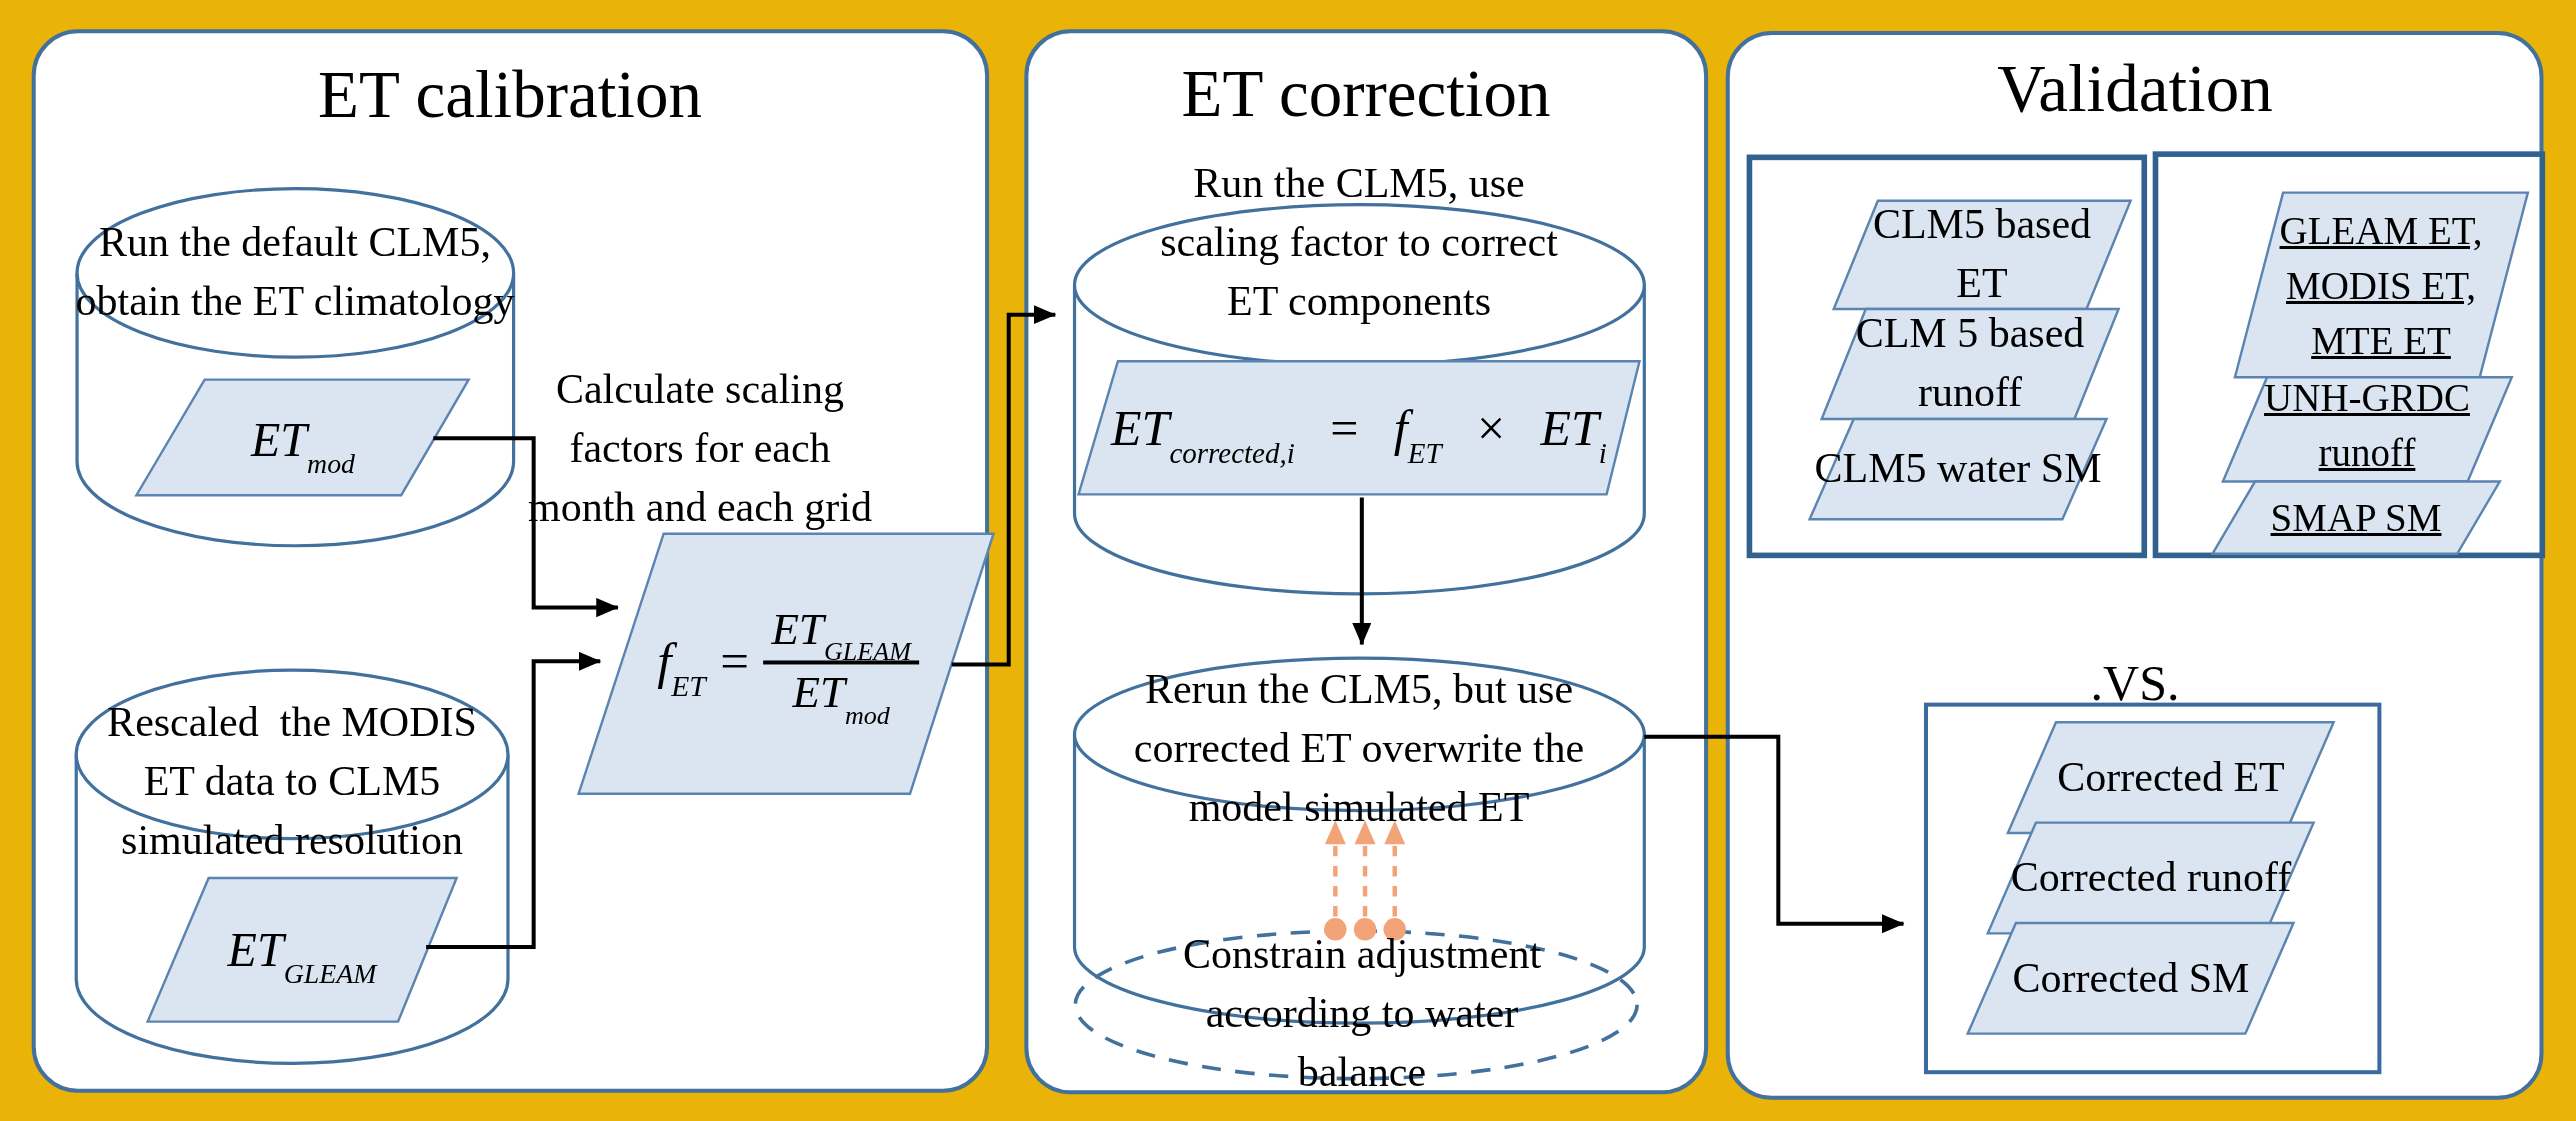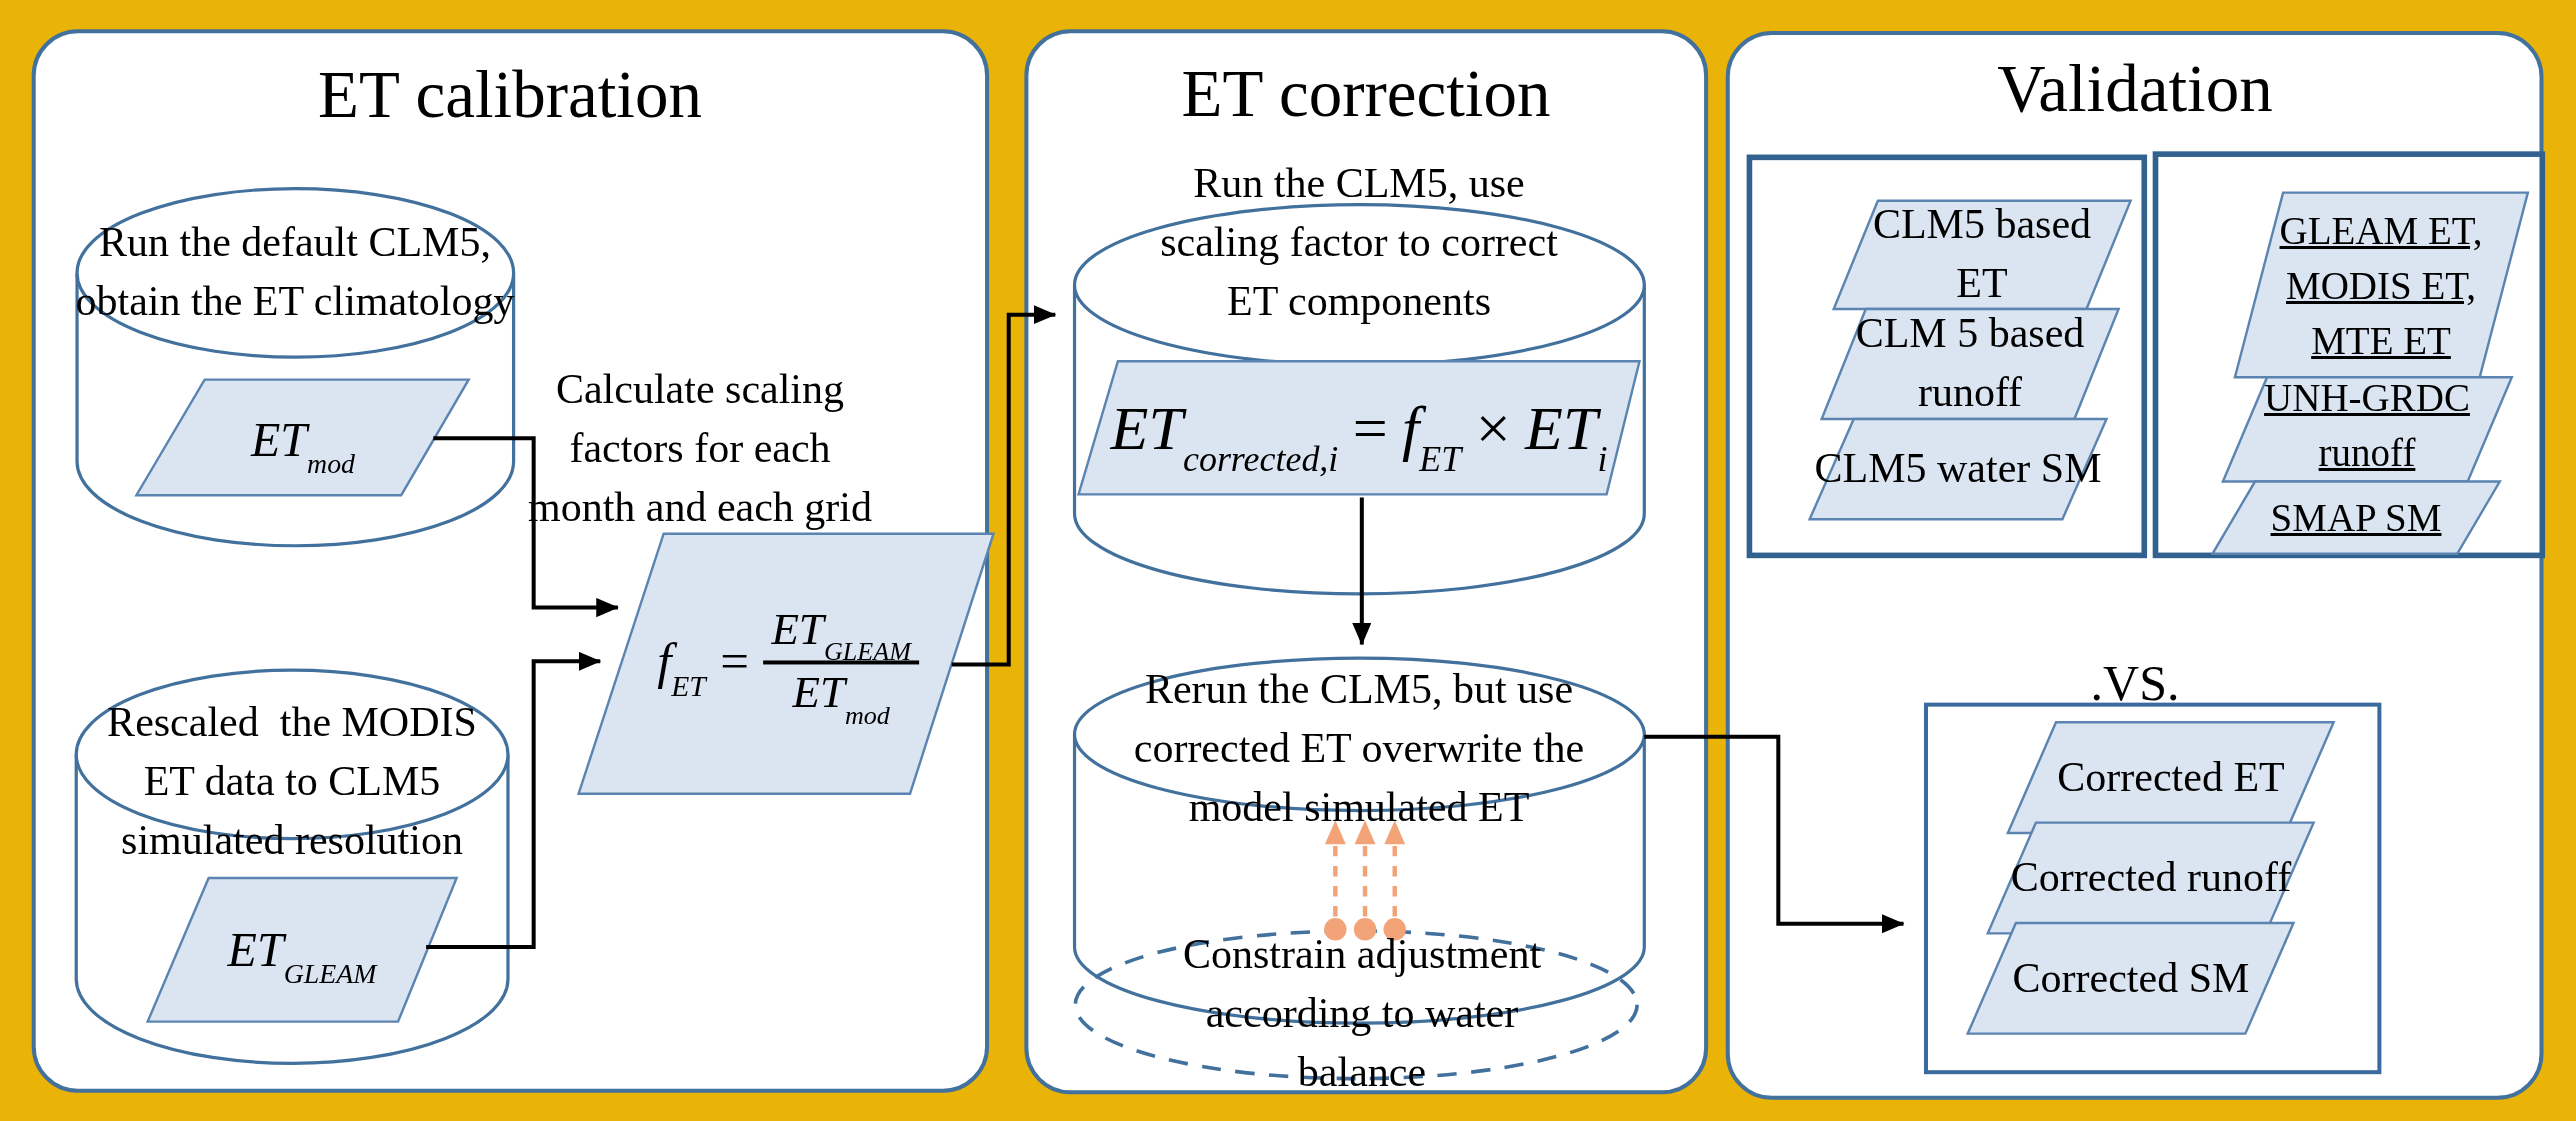--- a/index.html
+++ b/index.html
@@ -15,21 +15,21 @@
   .body68 { font-size:39px; line-height:55px;text-decoration:underline; }
   .vs { font-size:50px; line-height:59px; }
 
   .plabel { position:absolute; transform:translate(-50%,-50%); font-style:italic;
             font-size:48px; white-space:nowrap; }
   sub.s { font-size:58%; position:relative; top:0.24em; line-height:0; }
 
   .formula { position:absolute; transform:translate(-50%,-50%); display:flex;
              align-items:center; white-space:nowrap; }
   .f-main { font-size:51px; }
-  .f-mid  { font-size:62px; }
+  .f-mid  { font-size:50px;gap:21px; }
   .it { font-style:italic; }
   .op { font-style:normal; padding:0 14.4px; }
   .frac { display:inline-flex; flex-direction:column; align-items:center;
           vertical-align:middle; font-size:45px; }
   .frac .num { border-bottom:4px solid #000; padding:1.6px 8px 4.8px; line-height:1.15; }
   .frac .den { padding-top:3.2px; line-height:1.15; }
 </style>
 </head>
 <body>
 

